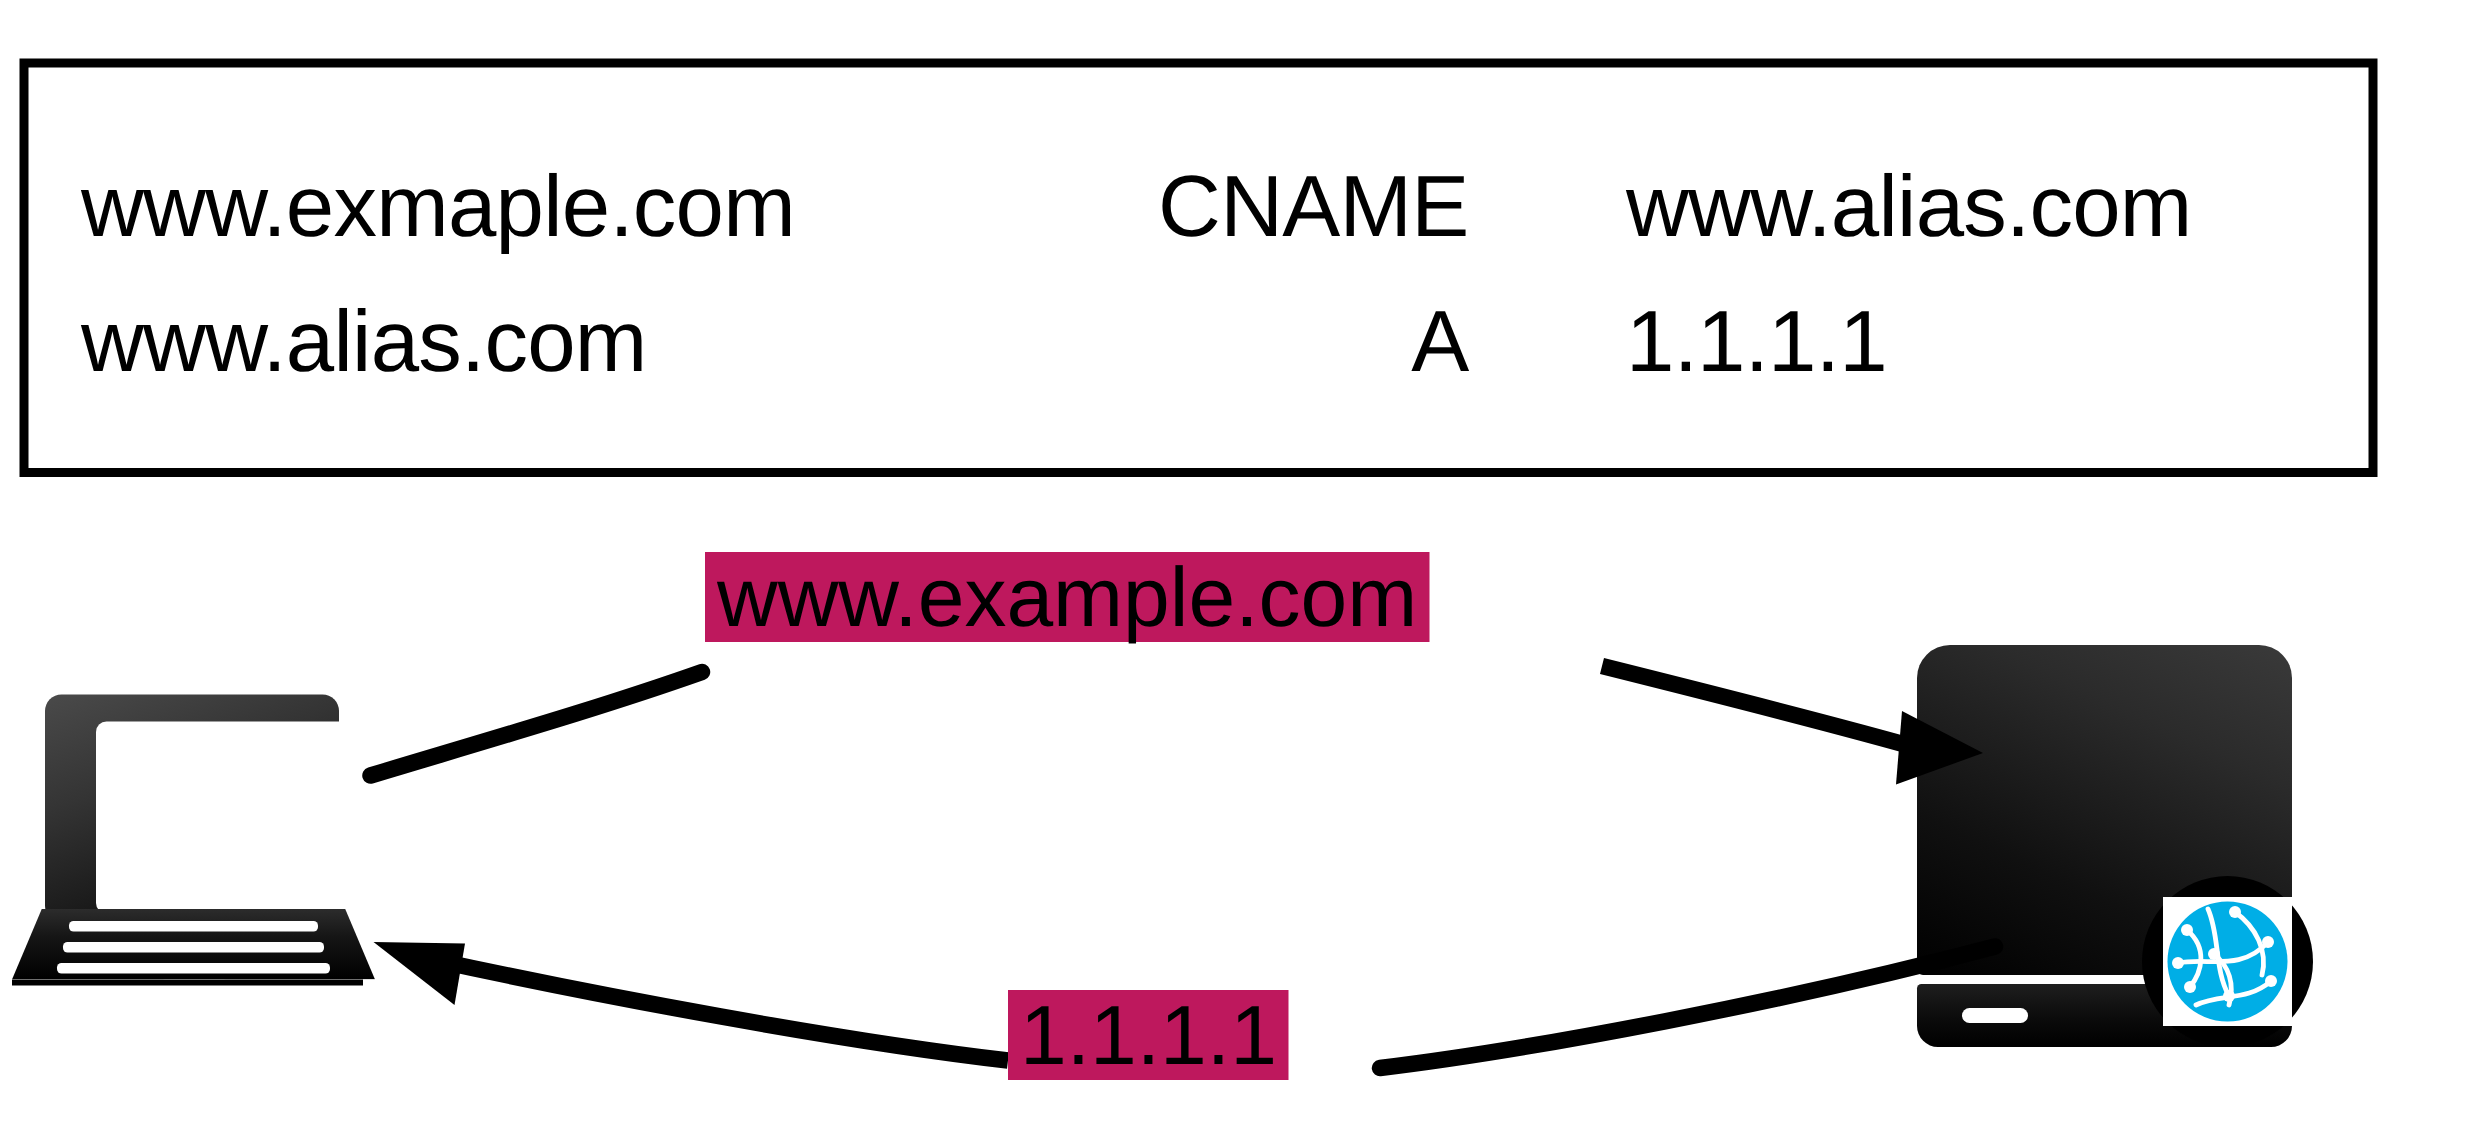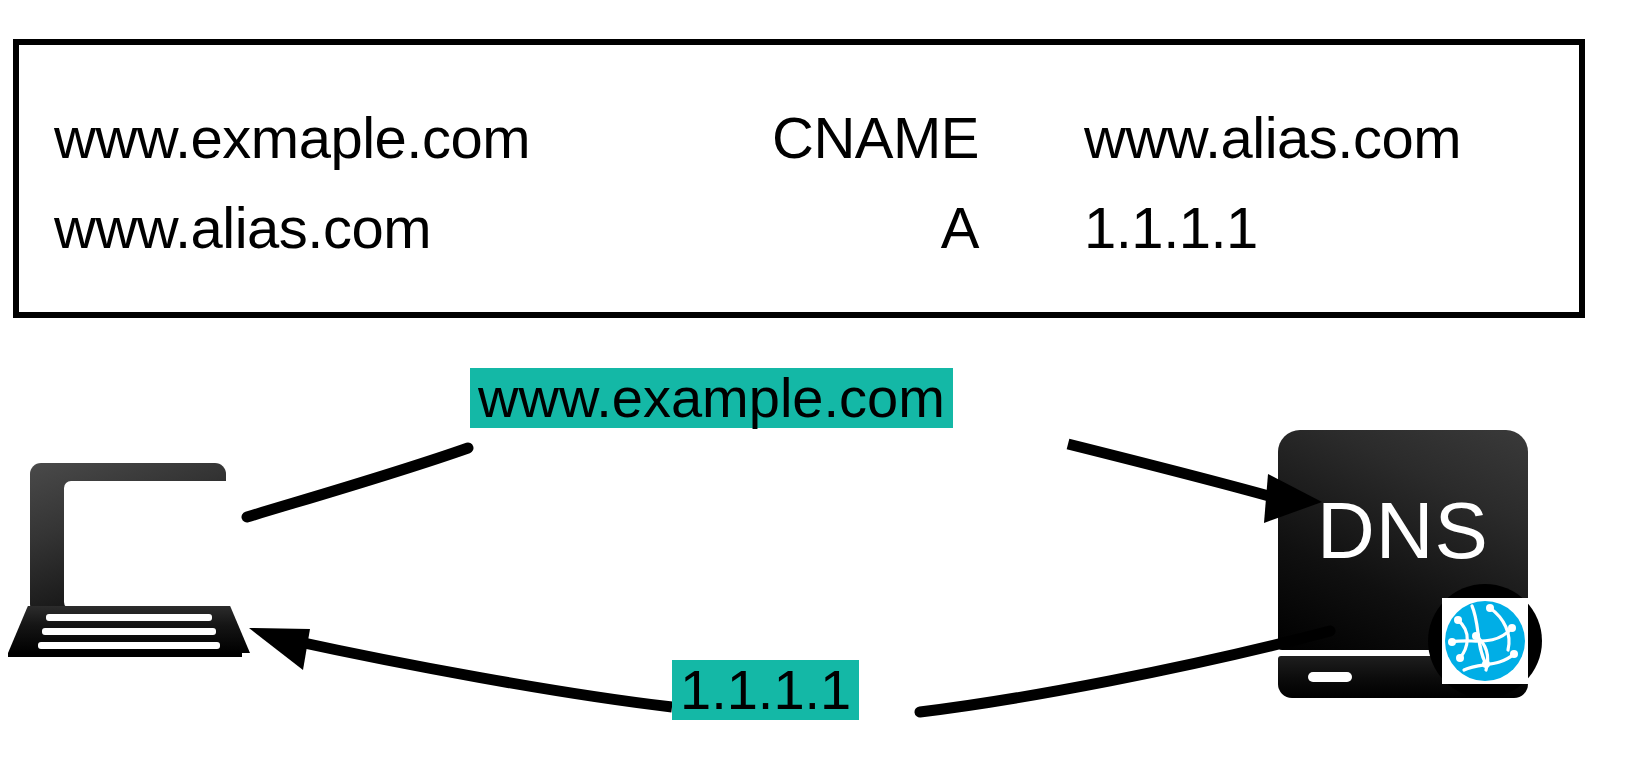--- a/index.html
+++ b/index.html
@@ -196,21 +196,21 @@
     width: 1645px;
     height: 759px;
     pointer-events: none;
   }
   .edge-label {
     position: absolute;
     font-size: 56px;
     line-height: 60px;
     white-space: nowrap;
     color: #000000;
-    background: #14b8a6;
+    background: #be185d;
     padding: 0 8px;
   }
   #label-query    { left: 470px; top: 368px; }
   #label-response { left: 672px; top: 660px; }
 </style>
 </head>
 <body>
 
 <div id="stage">
 
@@ -237,21 +237,20 @@
     <div id="laptop-base"></div>
     <div class="key-row" id="key-row-0"></div>
     <div class="key-row" id="key-row-1"></div>
     <div class="key-row" id="key-row-2"></div>
     <div id="trackpad"></div>
   </div>
   <div id="laptop-foot"></div>
 
   <div id="dns-server">
     <div id="server-body"></div>
-    <div id="server-label">DNS</div>
     <div id="server-base"></div>
     <div id="server-base-pill"></div>
     <div id="server-base-dots">
       <i></i>
         <i></i>
         <i></i>
         <i></i>
     </div>
 
     <div id="globe-badge">

